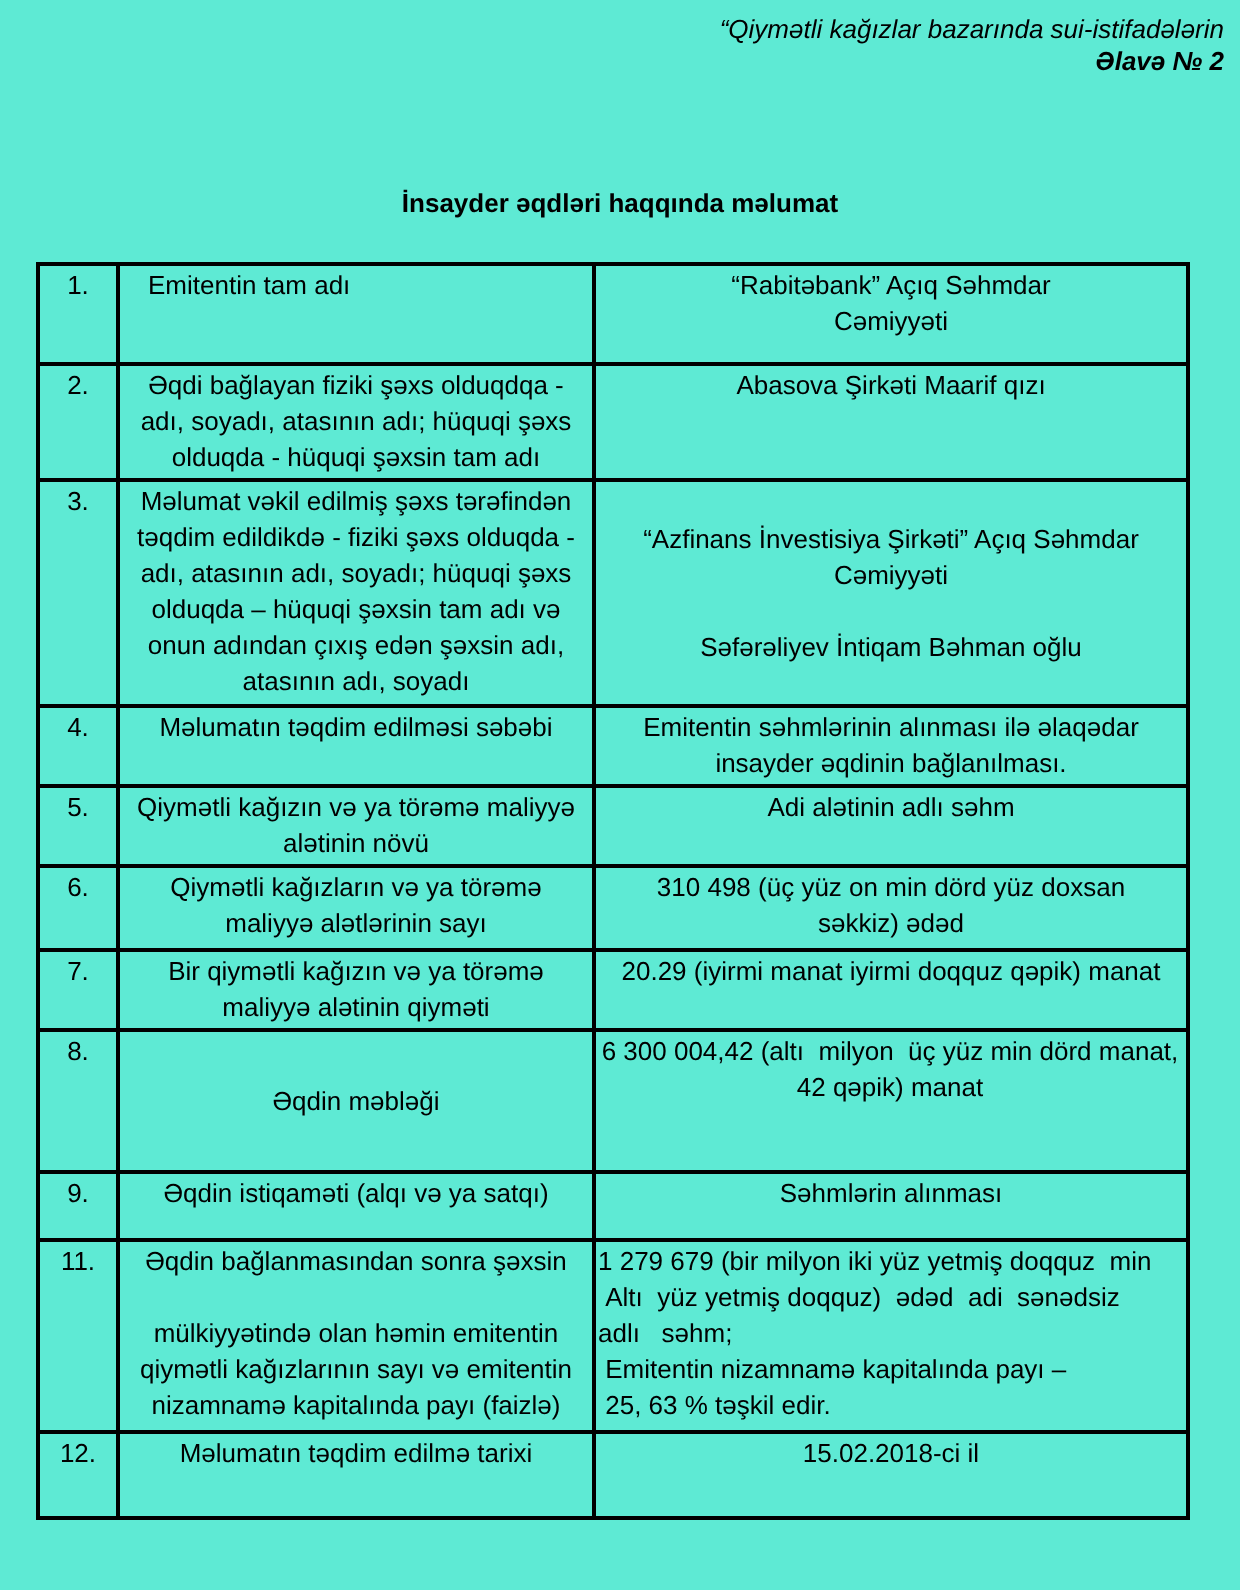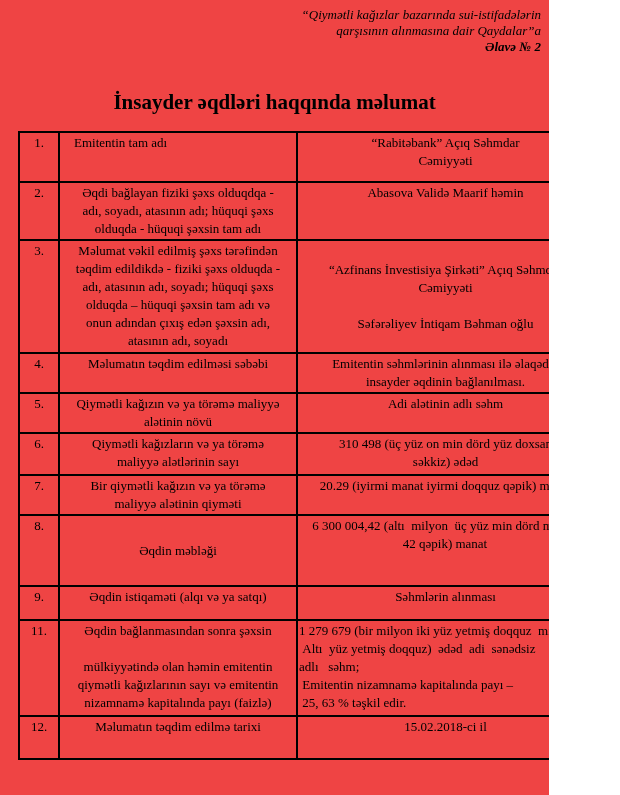--- a/index.html
+++ b/index.html
@@ -2,45 +2,45 @@
 <html><head>
 <meta charset="utf-8">
 <style>
   html, body {
     margin: 0;
     padding: 0;
     background: #ffffff;
   }
   .page {
     position: relative;
-    width: 549px;
+    width: 620px;
     height: 795px;
-    background: #ef4444;
+    background: #5eead4;
     color: #000000;
-    font-family: Liberation Serif, serif;
+    font-family: Liberation Sans, sans-serif;
     overflow: hidden;
   }
   .annotation {
     position: absolute;
     top: 7px;
     right: 8px;
     text-align: right;
     font-style: italic;
     font-size: 13px;
     line-height: 16px;
   }
   .annotation .ann-line { display: block; }
   .annotation .ann-bold { font-weight: bold; }
   .doc-title {
     position: absolute;
     top: 91px;
     left: 0;
     width: 100%;
     text-align: center;
-    font-size: 21px;
+    font-size: 13px;
     font-weight: bold;
     line-height: 22px;
     margin: 0;
   }
   table.deals {
     position: absolute;
     top: 131px;
     left: 18px;
     width: 575px;
     border-collapse: collapse;
@@ -75,21 +75,20 @@
   tr.r8 td.c-value { padding-left: 0; padding-right: 1px; }
   tr.r11 td.c-value { text-align: left; padding-left: 1px; padding-right: 14px; }
 </style>
 </head>
 <body>
 
 <div class="page">
 
   <div class="annotation">
     <span class="ann-line">“Qiymətli kağızlar bazarında sui-istifadələrin</span>
-    <span class="ann-line">qarşısının alınmasına dair Qaydalar”a</span>
     <span class="ann-line ann-bold">Əlavə № 2</span>
   </div>
 
   <h1 class="doc-title">İnsayder əqdləri haqqında məlumat</h1>
 
   <table class="deals">
     <colgroup>
       <col style="width:40px">
       <col style="width:238px">
       <col style="width:297px">
@@ -99,21 +98,21 @@
         <td class="c-num">1.</td>
         <td class="c-label">Emitentin tam adı</td>
         <td class="c-value">“Rabitəbank” Açıq Səhmdar
 Cəmiyyəti</td>
       </tr>
       <tr class="r2">
         <td class="c-num">2.</td>
         <td class="c-label">Əqdi bağlayan fiziki şəxs olduqdqa -
 adı, soyadı, atasının adı; hüquqi şəxs
 olduqda - hüquqi şəxsin tam adı</td>
-        <td class="c-value">Abasova Validə Maarif həmin</td>
+        <td class="c-value">Abasova Şirkəti Maarif qızı</td>
       </tr>
       <tr class="r3">
         <td class="c-num">3.</td>
         <td class="c-label">Məlumat vəkil edilmiş şəxs tərəfindən
 təqdim edildikdə - fiziki şəxs olduqda -
 adı, atasının adı, soyadı; hüquqi şəxs
 olduqda – hüquqi şəxsin tam adı və
 onun adından çıxış edən şəxsin adı,
 atasının adı, soyadı</td>
         <td class="c-value">“Azfinans İnvestisiya Şirkəti” Açıq Səhmdar

